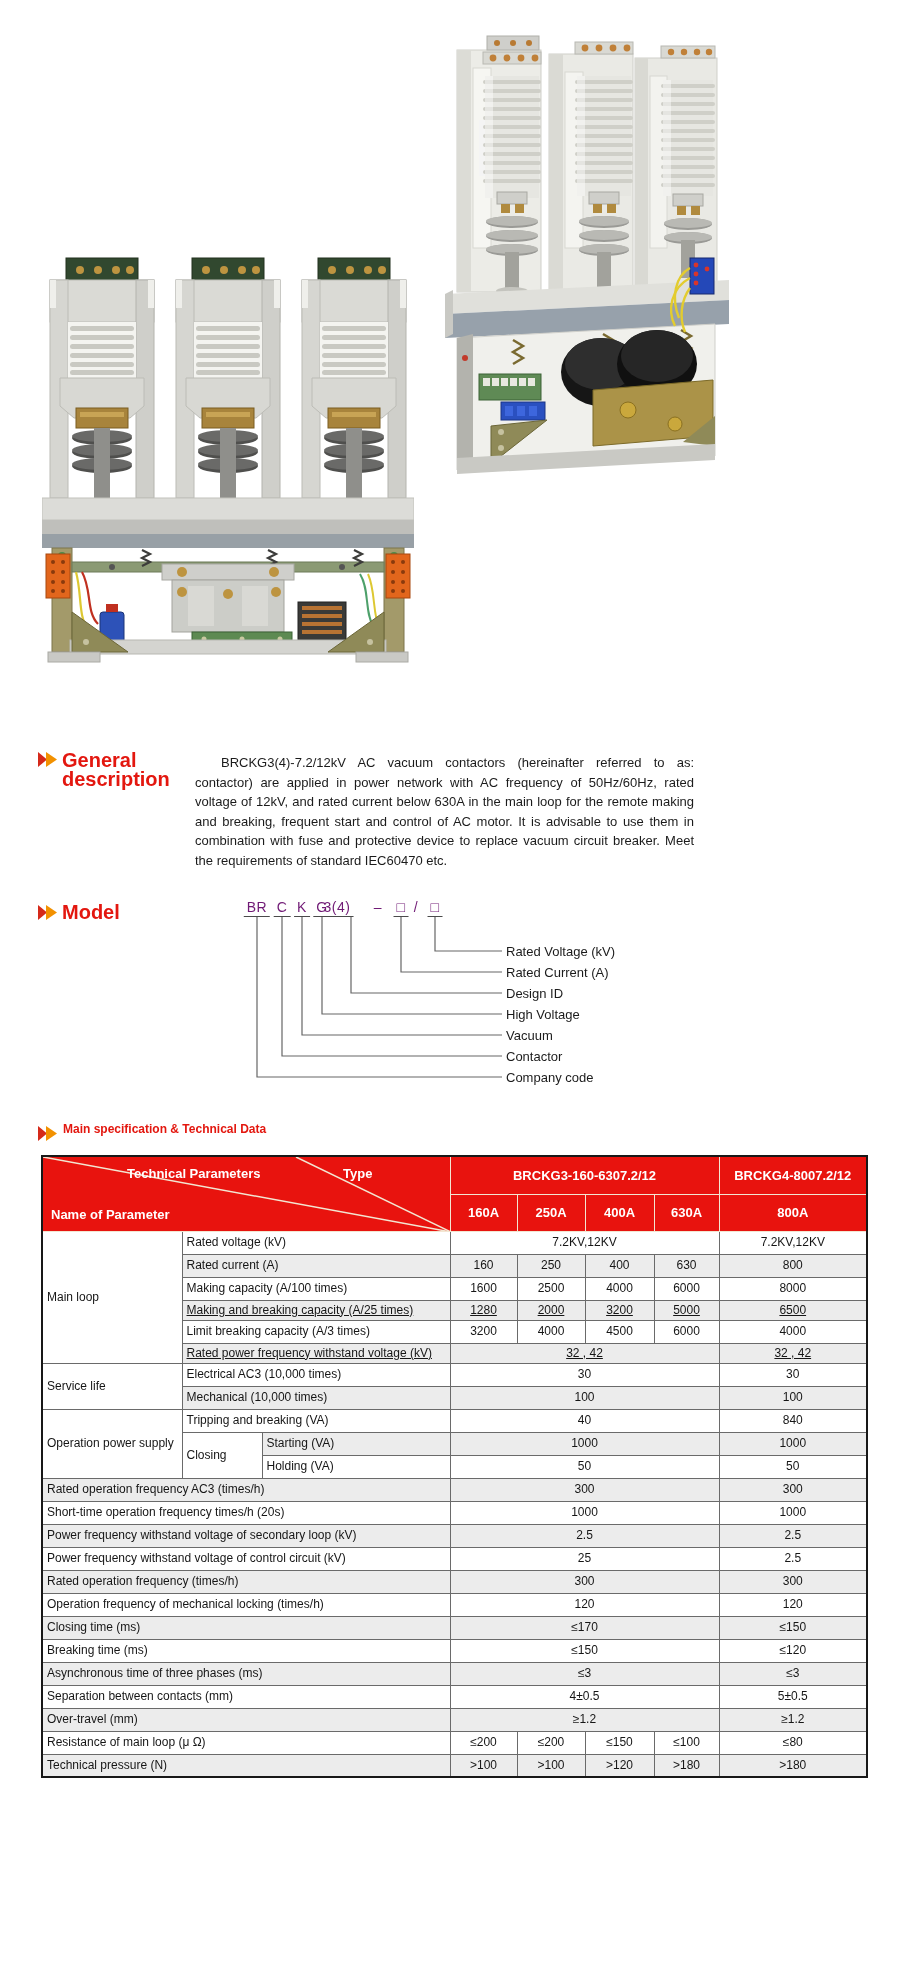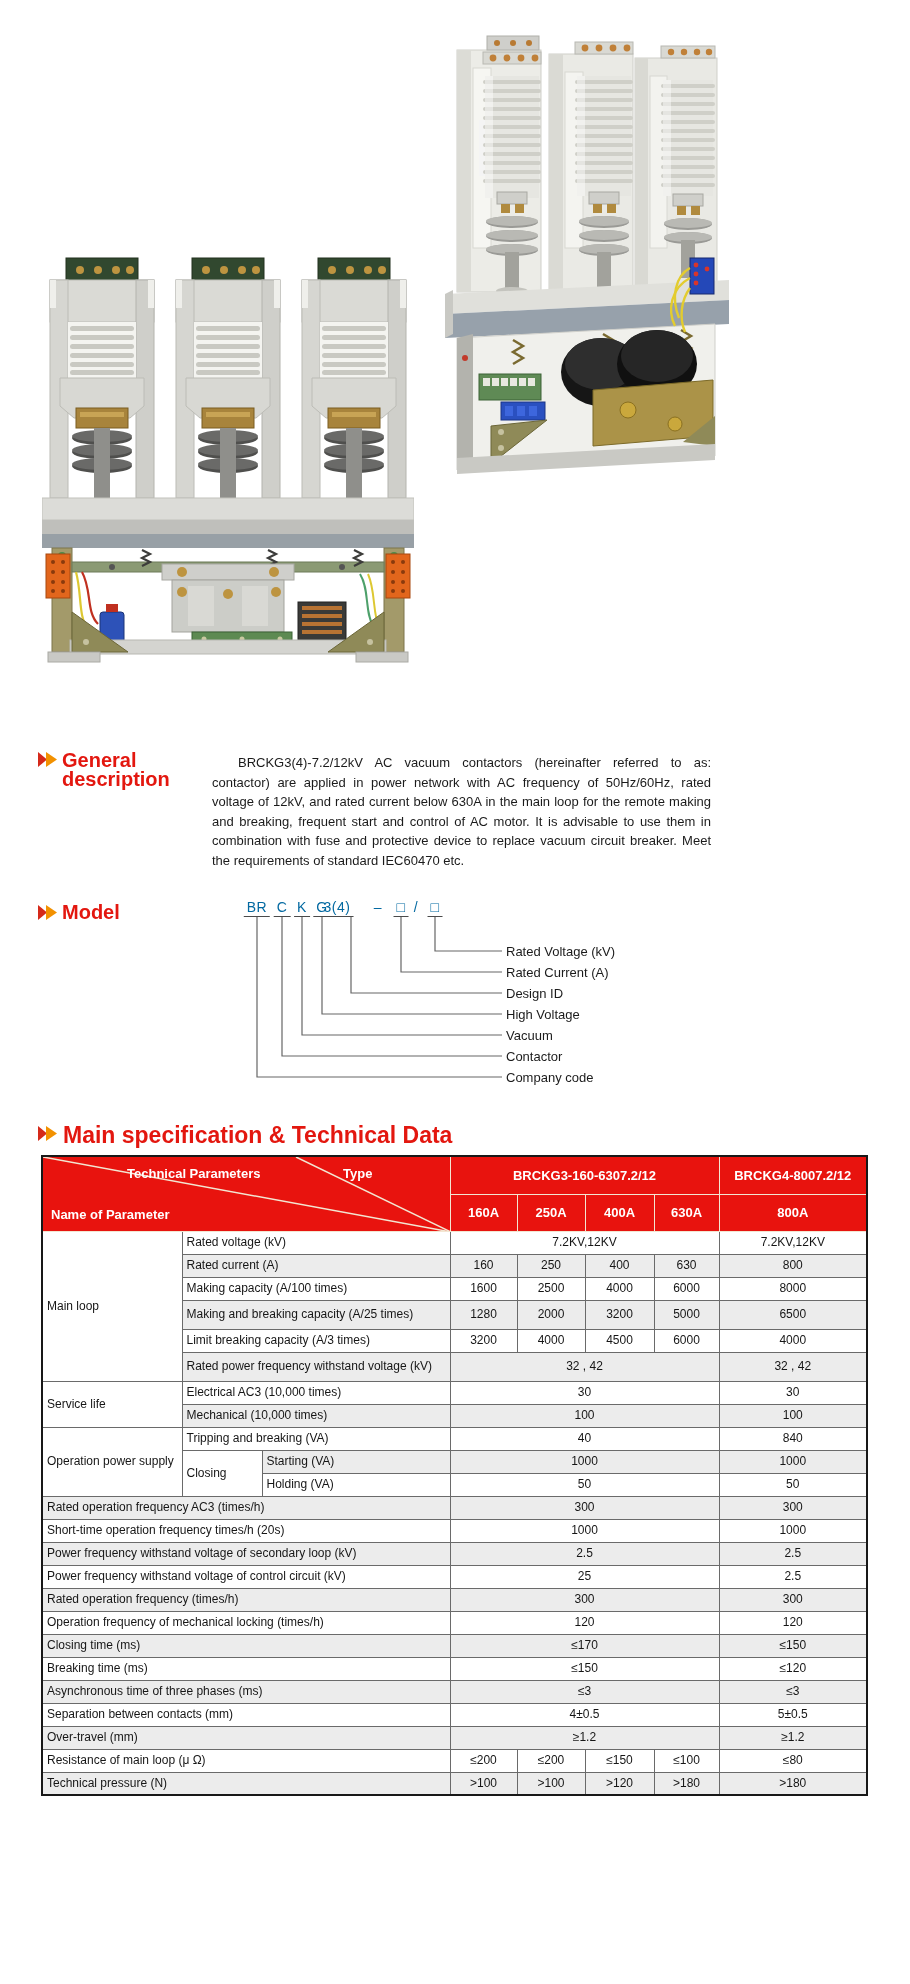--- a/index.html
+++ b/index.html
@@ -10,27 +10,27 @@
 
   
   .sec-icon { position:absolute; width:20px; height:15px; }
   .sec-title { position:absolute; color:#e3170f; font-weight:bold; }
   .h2line { font-size:20px; line-height:19px; }
 
   
   #gen-body {
     position:absolute; left:195px; top:753px; width:499px;
     font-size:13px; line-height:19.5px; color:#1b1b1b;
-    text-align:justify; text-indent:26px;margin-left:17px;
+    text-align:justify; text-indent:26px;
   }
 
   
   .code-part {
     position:absolute; top:899px; transform:translateX(-50%);
-    font-size:14px; color:#0369a1; letter-spacing:0.5px; white-space:nowrap;
+    font-size:14px; color:#701a75; letter-spacing:0.5px; white-space:nowrap;
   }
   .code-part.u { border-bottom:1.5px solid #4a4a4a; padding:0 3px 1px 3px; }
   .model-label {
     position:absolute; left:506px; font-size:13px; color:#1b1b1b; white-space:nowrap;
   }
 
   
   #spec-table {
     position:absolute; left:41px; top:1155px; width:825px;
     border-collapse:collapse; table-layout:fixed;
@@ -41,21 +41,21 @@
   #spec-table th {
     background:#e8130e; color:#fff; font-weight:bold; font-size:13px;
     border:1px solid #f3e6d2; text-align:center;
   }
   #spec-table td { padding:1px 4px; line-height:13px; }
   td.lbl { text-align:left; padding-left:7px; }
   td.val { text-align:center; }
   td.grp { background:#fff; }
   tr.alt td { background:#ececec; }
   tr.alt td.grp, td.grp { background:#fff; }
-  tr.rA { height:23px; } tr.rB { height:29px; }
+  tr.rA { height:23px; } tr.rB { height:20px;text-decoration:underline; }
   tr.hA { height:38px; } tr.hB { height:37px; }
 
   #diag-cell { position:relative; padding:12px;margin-top:29px; }
   #diag-cell svg { position:absolute; left:0; top:0; }
   .diag-txt { position:absolute; color:#fff; font-weight:bold; font-size:13px; white-space:nowrap; }
 </style>
 </head>
 <body>
 
 <div id="page">
@@ -485,21 +485,21 @@
   <span class="model-label" style="top:986px">Design ID</span>
   <span class="model-label" style="top:1007px">High Voltage</span>
   <span class="model-label" style="top:1028px">Vacuum</span>
   <span class="model-label" style="top:1049px">Contactor</span>
   <span class="model-label" style="top:1070px">Company code</span>
 
   <svg class="sec-icon" style="left:38px;top:1126px" viewBox="0 0 20 15">
     <polygon points="0,0 9,7.5 0,15" fill="#d5291a"></polygon>
     <polygon points="8,0 19,7.5 8,15" fill="#f29100"></polygon>
   </svg>
-  <div class="sec-title" style="left:63px;top:1122px;font-size:23px">Main specification &amp; Technical Data</div>
+  <div class="sec-title" style="left:63px;top:1122px;font-size:12px">Main specification &amp; Technical Data</div>
 
   <table id="spec-table">
     <colgroup>
       <col style="width:140px">
         <col style="width:80px">
         <col style="width:188px">
       <col style="width:67px">
         <col style="width:68px">
         <col style="width:69px">
         <col style="width:65px">

